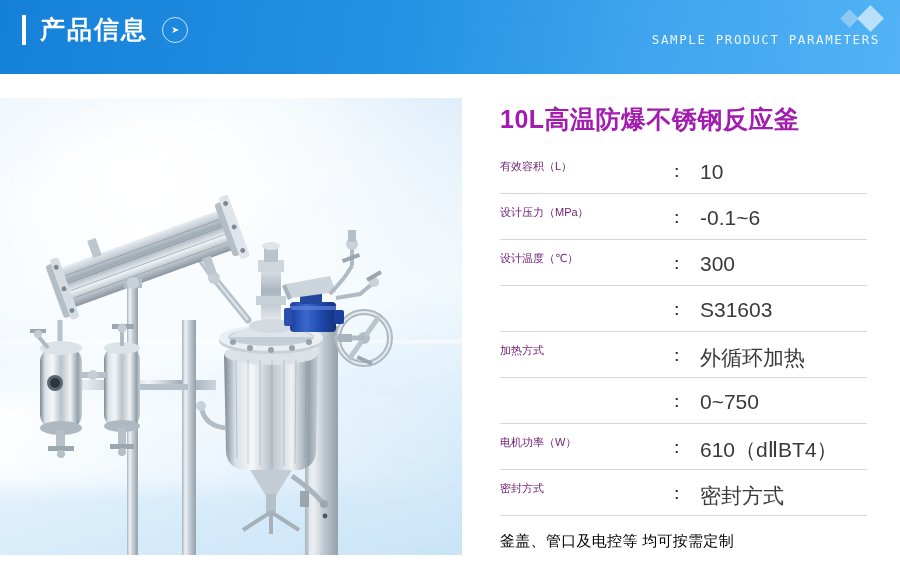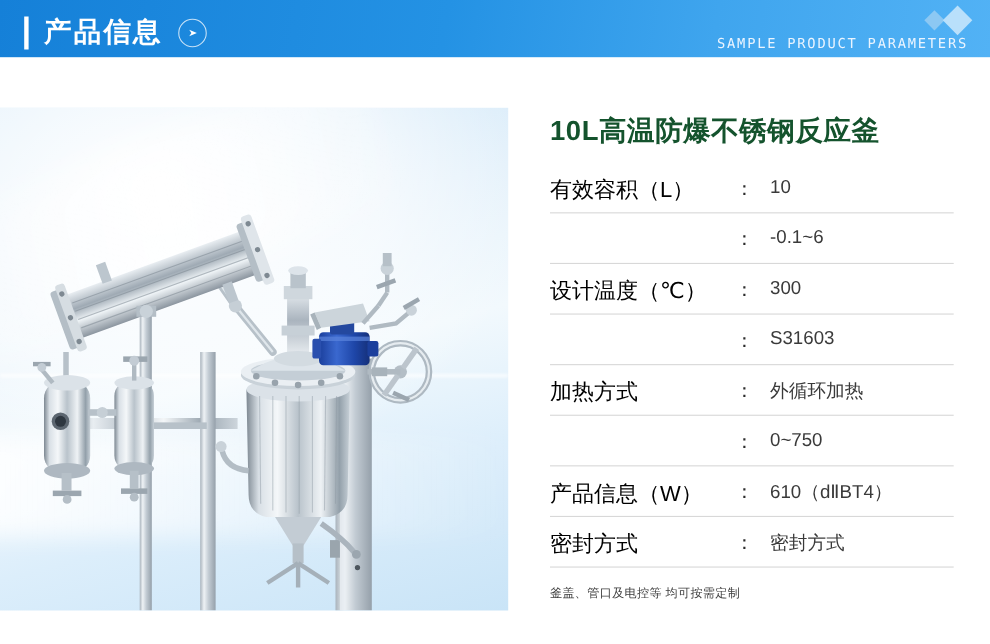--- a/index.html
+++ b/index.html
@@ -10,21 +10,21 @@
     width: 900px; height: 585px;
     font-family: "Liberation Sans", "DejaVu Sans", sans-serif;
     overflow: hidden;
     position: relative;
   }
 
   
   .header {
     position: absolute;
     left: 0; top: 0;
-    width: 900px; height: 52px;
+    width: 900px; height: 74px;
     background: linear-gradient(100deg, #1580d8 0%, #2492e4 45%, #3fa5ee 72%, #52b2f5 100%);
     overflow: hidden;
   }
   .hdr-left {
     position: absolute;
     left: 22px; top: 0;
     height: 59px;
     display: flex;
     align-items: center;
   }
@@ -108,58 +108,58 @@
   }
   .photo svg { position: absolute; left: 0; top: 0; }
 
   
   .spec {
     position: absolute;
     left: 500px; top: 104px;
     width: 380px;
   }
   .prod-title {
-    color: #14532d;
+    color: #a21caf;
     font-size: 25px;
     font-weight: bold;
     letter-spacing: 0.5px;
     line-height: 1.2;
     white-space: nowrap;
     margin-bottom: 14px;
   }
   .row {
     position: relative;
     height: 45px;
     border-bottom: 1px solid #d8d8d8;
     width: 367px;
   }
   .row .label {
     position: absolute;
     left: 0; top: 11px;
-    font-size: 20px;
-    color: #000000;
+    font-size: 11px;
+    color: #701a75;
     white-space: nowrap;
   }
   .row .colon {
     position: absolute;
     left: 168px; top: 11px;
     font-size: 17.5px;
     color: #2b2b2b;
   }
   .row .value {
     position: absolute;
     left: 200px; top: 12px;
-    font-size: 17px;
+    font-size: 21px;
     color: #3a3a3a;
     white-space: nowrap;
   }
   .note {
     margin-top: 16px;
-    color: #404040;
-    font-size: 11px;
+    color: #000000;
+    font-size: 15px;
     letter-spacing: 0.3px;
     white-space: nowrap;
   }
 </style>
 </head>
 <body>
 
 <div class="header">
   <div class="hdr-left">
     <div class="hdr-bar"></div>
@@ -440,20 +440,21 @@
 
   <div class="prod-title">10L高温防爆不锈钢反应釜</div>
 
   <div class="row">
     <span class="label">有效容积（L）</span>
     <span class="colon">：</span>
     <span class="value">10</span>
   </div>
 
   <div class="row">
+    <span class="label">设计压力（MPa）</span>
     <span class="colon">：</span>
     <span class="value">-0.1~6</span>
   </div>
 
   <div class="row">
     <span class="label">设计温度（℃）</span>
     <span class="colon">：</span>
     <span class="value">300</span>
   </div>
 
@@ -467,21 +468,21 @@
     <span class="colon">：</span>
     <span class="value">外循环加热</span>
   </div>
 
   <div class="row">
     <span class="colon">：</span>
     <span class="value">0~750</span>
   </div>
 
   <div class="row">
-    <span class="label">产品信息（W）</span>
+    <span class="label">电机功率（W）</span>
     <span class="colon">：</span>
     <span class="value">610（dⅡBT4）</span>
   </div>
 
   <div class="row">
     <span class="label">密封方式</span>
     <span class="colon">：</span>
     <span class="value">密封方式</span>
   </div>
 

